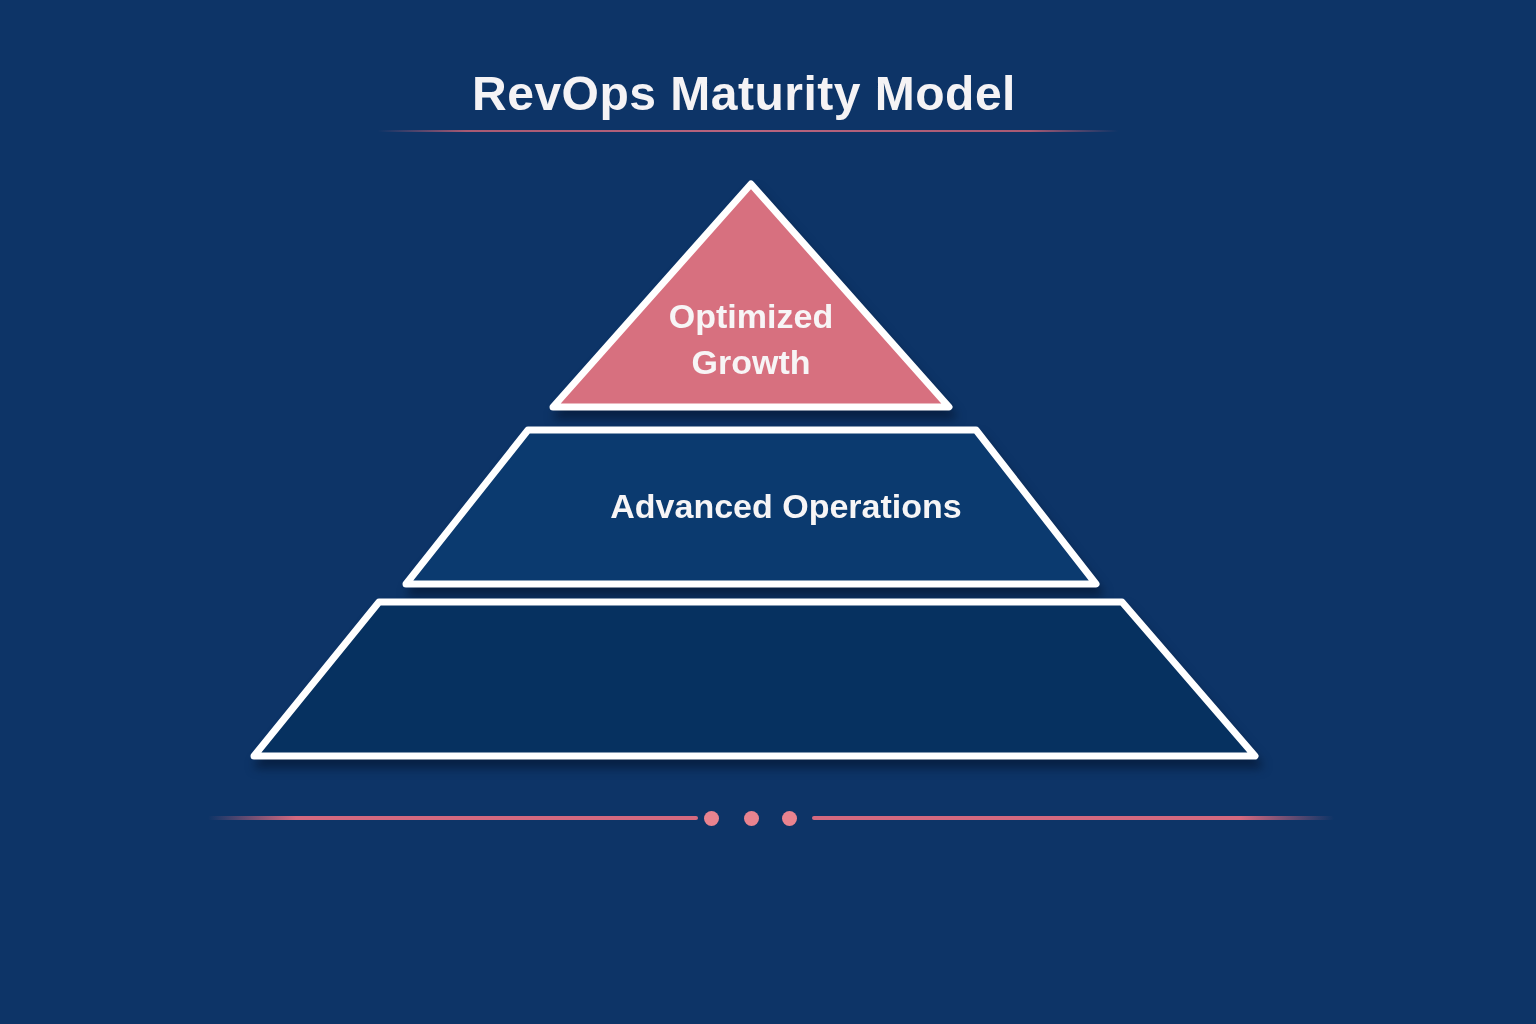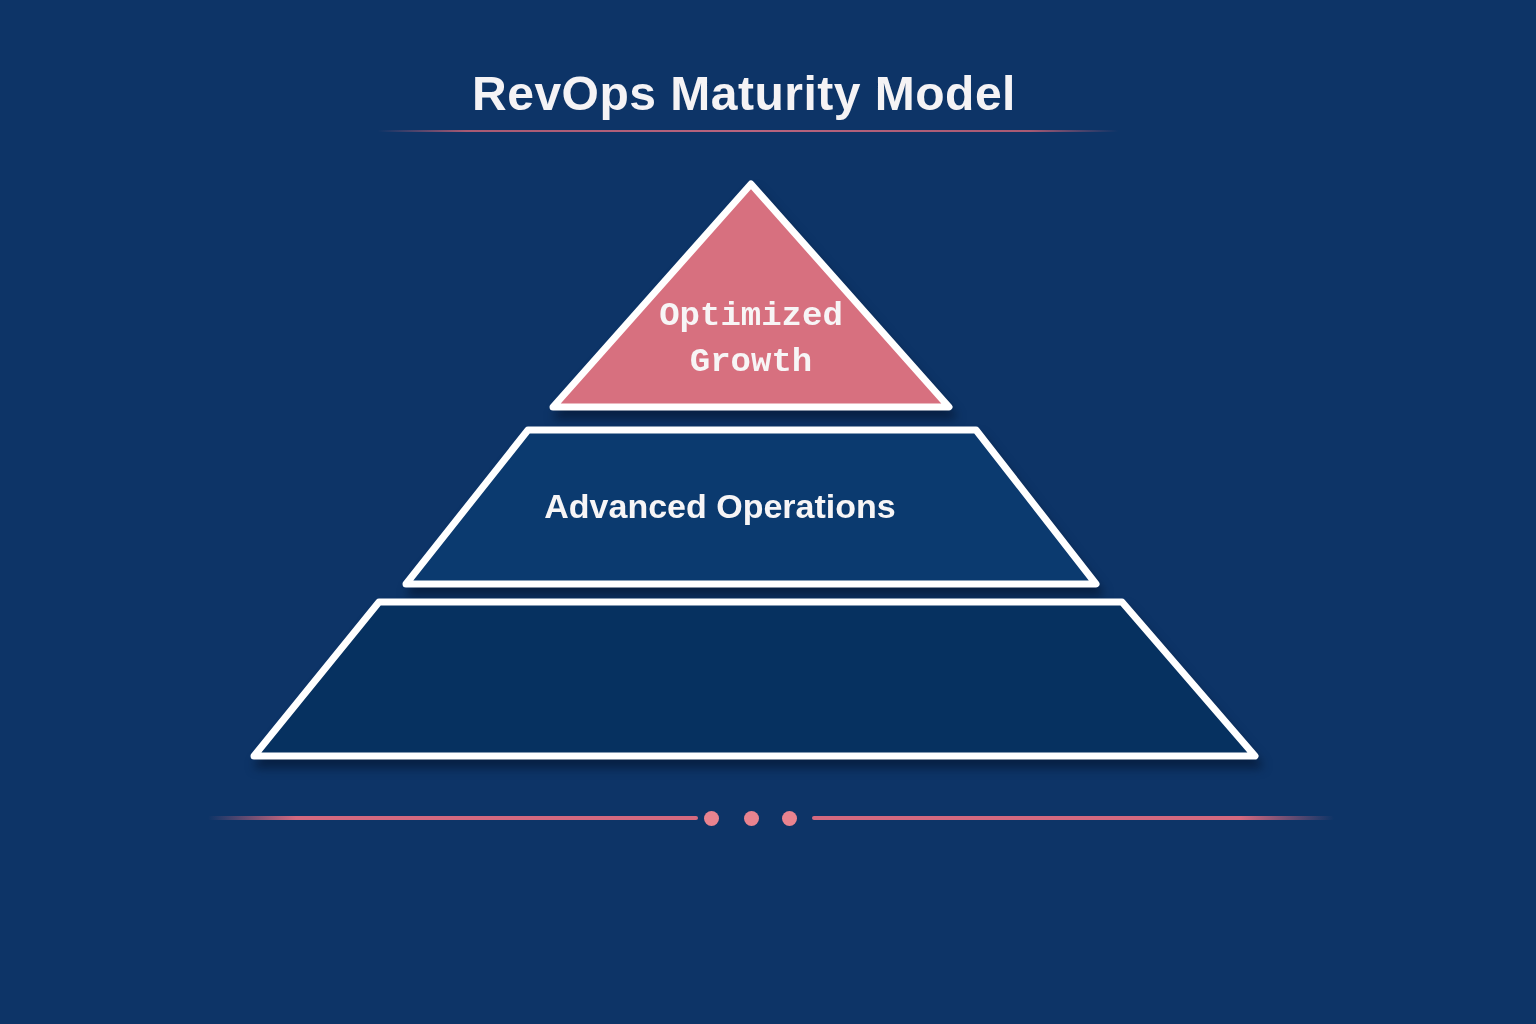--- a/index.html
+++ b/index.html
@@ -73,23 +73,23 @@
   .tier-label{
     position:absolute;
     transform:translate(-50%,-50%);
     color:var(--label-text);
     font-size:34px;
     font-weight:700;
     text-align:center;
     line-height:1.35;
     white-space:nowrap;
   }
-  .tier-label.wrap{white-space:normal;width:230px;font-family:Liberation Mono, monospace;}
+  .tier-label.wrap{white-space:normal;width:230px;}
   .label-top{left:751px;top:340px;}
-  .label-middle{left:720px;top:507px;}
+  .label-middle{left:786px;top:507px;}
   .label-bottom{left:740px;top:684px;}
   .footer-divider{
     position:absolute;
     left:0;top:0;width:1536px;height:1024px;
     pointer-events:none;
   }
   .divider-line{
     position:absolute;
     top:816px;height:4px;
     border-radius:2px;

